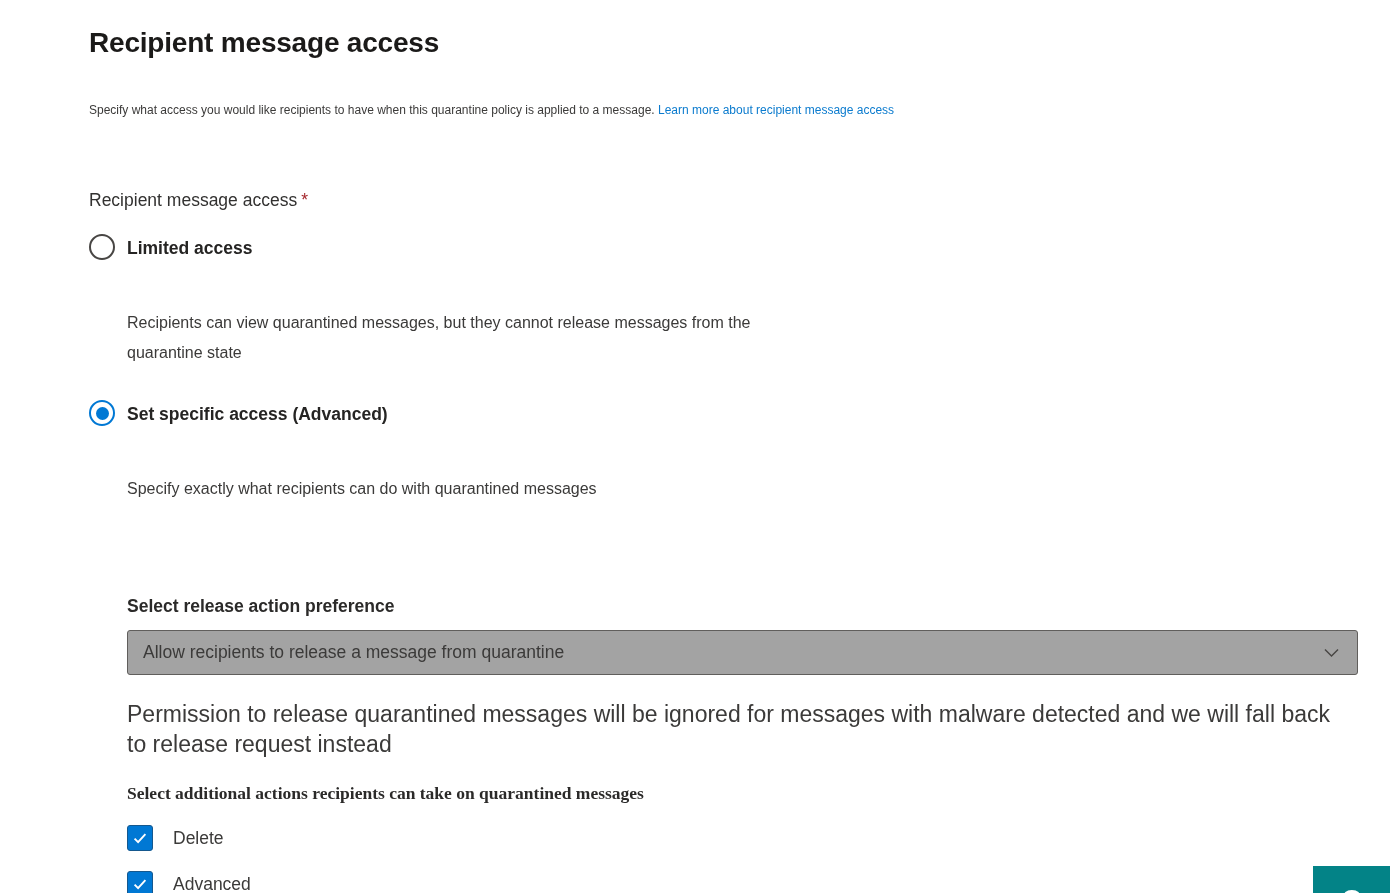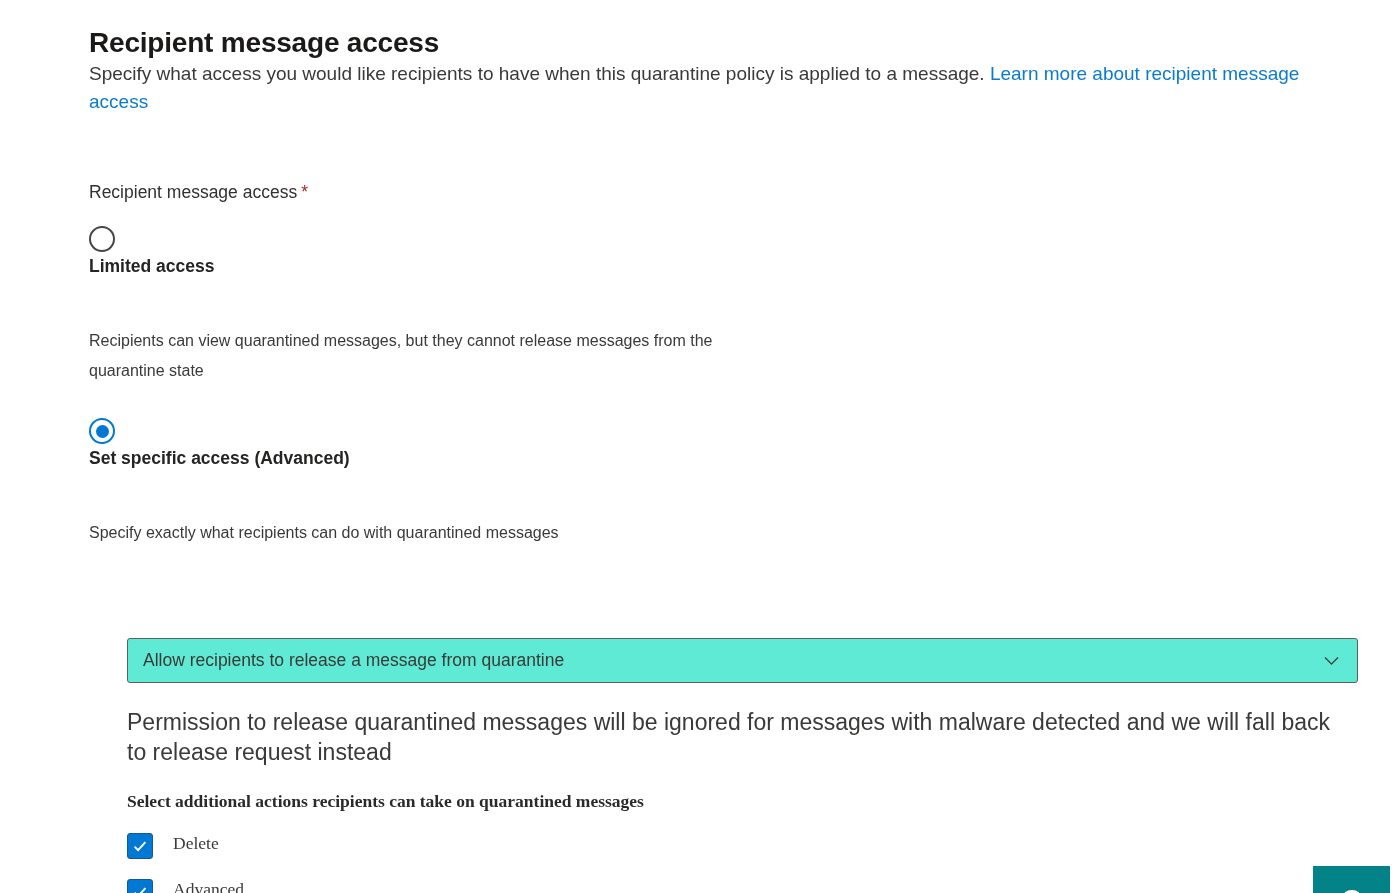--- a/index.html
+++ b/index.html
@@ -15,36 +15,37 @@
 
   .page-title {
     font-size: 28px;
     line-height: 34px;
     font-weight: 700;
     color: #1b1a19;
     letter-spacing: -0.2px;
   }
 
   .page-desc {
-    font-size: 19px;
+    margin-top: 36px;
+    font-size: 12px;
     line-height: 28px;
     max-width: 1272px;
     color: #3b3a39;
   }
   .link { color: #0b7bce; cursor: pointer; text-decoration: none; }
 
   .field-label {
     margin-top: 64px;
     font-size: 17.5px;
     line-height: 24px;
     color: #323130;
   }
   .required { color: #a4262c; margin-left: 4px; }
 
-  .radio-option { display: flex; margin-top: 22px; align-items: flex-start; cursor: pointer; flex-direction: column; }
+  .radio-option { display: flex; margin-top: 22px; align-items: flex-start; cursor: pointer; }
   .radio-option + .radio-option { margin-top: 32px; }
   .radio-circle {
     flex: 0 0 auto;
     width: 26px; height: 26px;
     border: 2px solid #484644;
     border-radius: 50%;
     margin-right: 12px;
     display: flex; align-items: center; justify-content: center;
     background: #fff;
   }
@@ -74,21 +75,21 @@
     line-height: 24px;
     color: #2b2a29;
   }
 
   .dropdown {
     margin-top: 12px;
     width: 1231px;
     height: 45px;
     border: 1.5px solid #605e5c;
     border-radius: 3px;
-    background: #5eead4;
+    background: #a3a3a3;
     display: flex;
     align-items: center;
     justify-content: space-between;
     padding: 0 16px 0 15px;
     cursor: pointer;
   }
   .dropdown-value { font-size: 17.5px; color: #3b3a39; }
   .chevron-icon { flex: 0 0 auto; display: flex; align-items: center; }
 
   .release-note {
@@ -101,21 +102,21 @@
 
   .additional-label {
     margin-top: 22px;
     font-size: 17.5px;
     font-weight: 600;
     line-height: 24px;
     color: #2b2a29;
     font-family: Liberation Serif, serif;
   }
 
-  .checkbox-row { display: flex; align-items: flex-start; margin-top: 20px; cursor: pointer; font-family: Liberation Serif, serif; }
+  .checkbox-row { display: flex; align-items: center; margin-top: 20px; cursor: pointer; }
   .checkbox-row:first-of-type { margin-top: 22px; }
   .checkbox-box {
     flex: 0 0 auto;
     width: 26px; height: 26px;
     border: 1.5px solid #484644;
     border-radius: 3px;
     background: #fff;
     margin-right: 20px;
     display: flex; align-items: center; justify-content: center;
   }
@@ -168,20 +169,21 @@
         <span class="radio-dot"></span>
       </span>
     <span class="radio-texts">
       <div class="radio-label">Set specific access (Advanced)</div>
       <div class="radio-desc">Specify exactly what recipients can do with quarantined messages</div>
     </span>
   </div>
 
   <div class="advanced-section">
 
+    <div class="select-label">Select release action preference</div>
 
     <div class="dropdown">
       <span class="dropdown-value">Allow recipients to release a message from quarantine</span>
       <span class="chevron-icon">
         <svg width="19" height="19" viewBox="0 0 16 16">
             <path d="M2.5 5.5 L8 11 L13.5 5.5" stroke="#484644" stroke-width="1.2" fill="none"></path>
           </svg>
       </span>
     </div>
 

